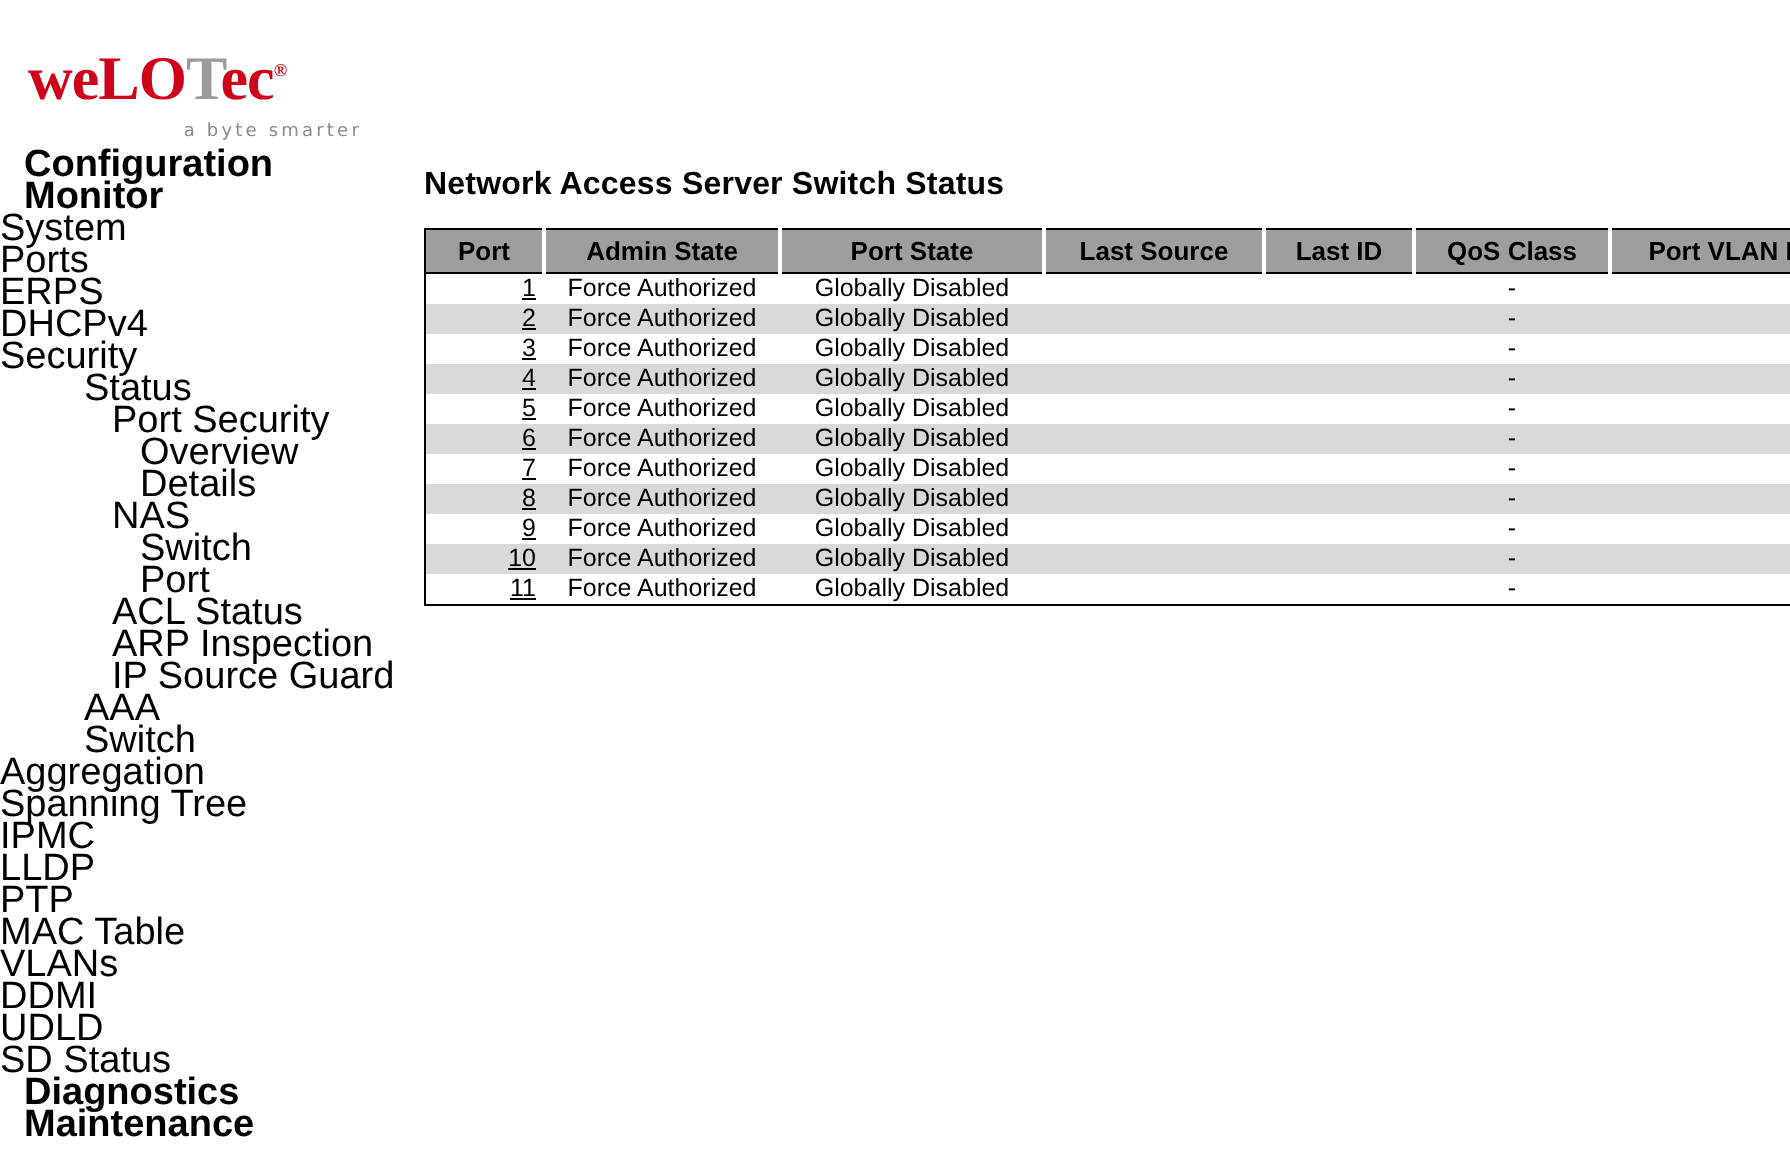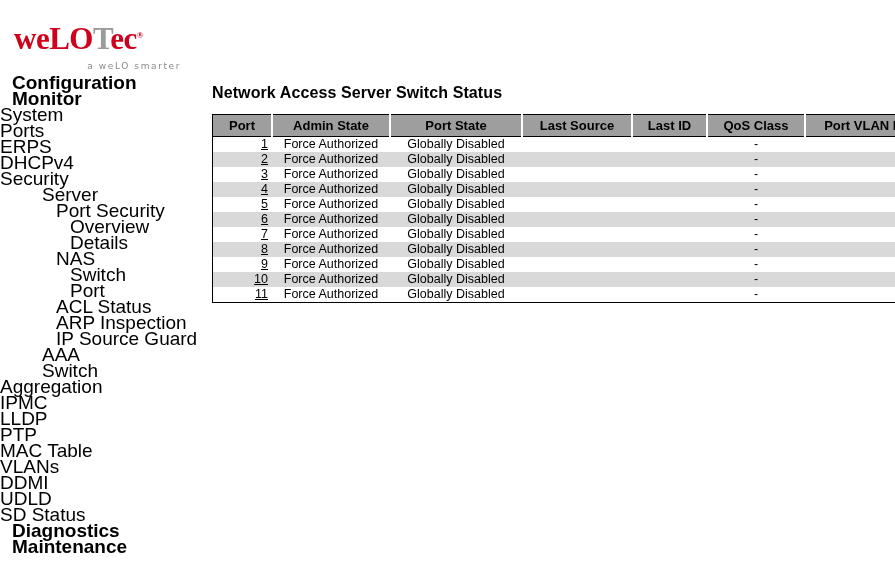--- a/index.html
+++ b/index.html
@@ -133,44 +133,45 @@
     text-decoration: underline;
     color: #000000;
     cursor: pointer;
   }
 </style>
 </head>
 <body>
 
 <div id="logo-area">
   <div id="logo-wordmark"><span>weLO</span><span class="t-gray">T</span><span>ec</span><span class="reg">®</span></div>
-  <div id="logo-tagline">a weLO smarter</div>
+  <div id="logo-tagline">a byte smarter</div>
 </div>
 
 <nav id="sidebar">
     <div class="nav-item top">Configuration</div>
     <div class="nav-item top">Monitor</div>
     <div class="nav-item lvl1 link">System</div>
     <div class="nav-item lvl1 link">Ports</div>
     <div class="nav-item lvl1 link">ERPS</div>
     <div class="nav-item lvl1 link">DHCPv4</div>
     <div class="nav-item lvl1 link">Security</div>
-    <div class="nav-item lvl2 link">Server</div>
+    <div class="nav-item lvl2 link">Status</div>
     <div class="nav-item lvl3 link">Port Security</div>
     <div class="nav-item lvl4 link">Overview</div>
     <div class="nav-item lvl4 link">Details</div>
     <div class="nav-item lvl3 link">NAS</div>
     <div class="nav-item lvl4 link">Switch</div>
     <div class="nav-item lvl4 link">Port</div>
     <div class="nav-item lvl3 link">ACL Status</div>
     <div class="nav-item lvl3 link">ARP Inspection</div>
     <div class="nav-item lvl3 link">IP Source Guard</div>
     <div class="nav-item lvl2 link">AAA</div>
     <div class="nav-item lvl2 link">Switch</div>
     <div class="nav-item lvl1 link">Aggregation</div>
+    <div class="nav-item lvl1 link">Spanning Tree</div>
     <div class="nav-item lvl1 link">IPMC</div>
     <div class="nav-item lvl1 link">LLDP</div>
     <div class="nav-item lvl1 link">PTP</div>
     <div class="nav-item lvl1 link">MAC Table</div>
     <div class="nav-item lvl1 link">VLANs</div>
     <div class="nav-item lvl1 link">DDMI</div>
     <div class="nav-item lvl1 link">UDLD</div>
     <div class="nav-item lvl1 link">SD Status</div>
     <div class="nav-item top">Diagnostics</div>
     <div class="nav-item top">Maintenance</div>

